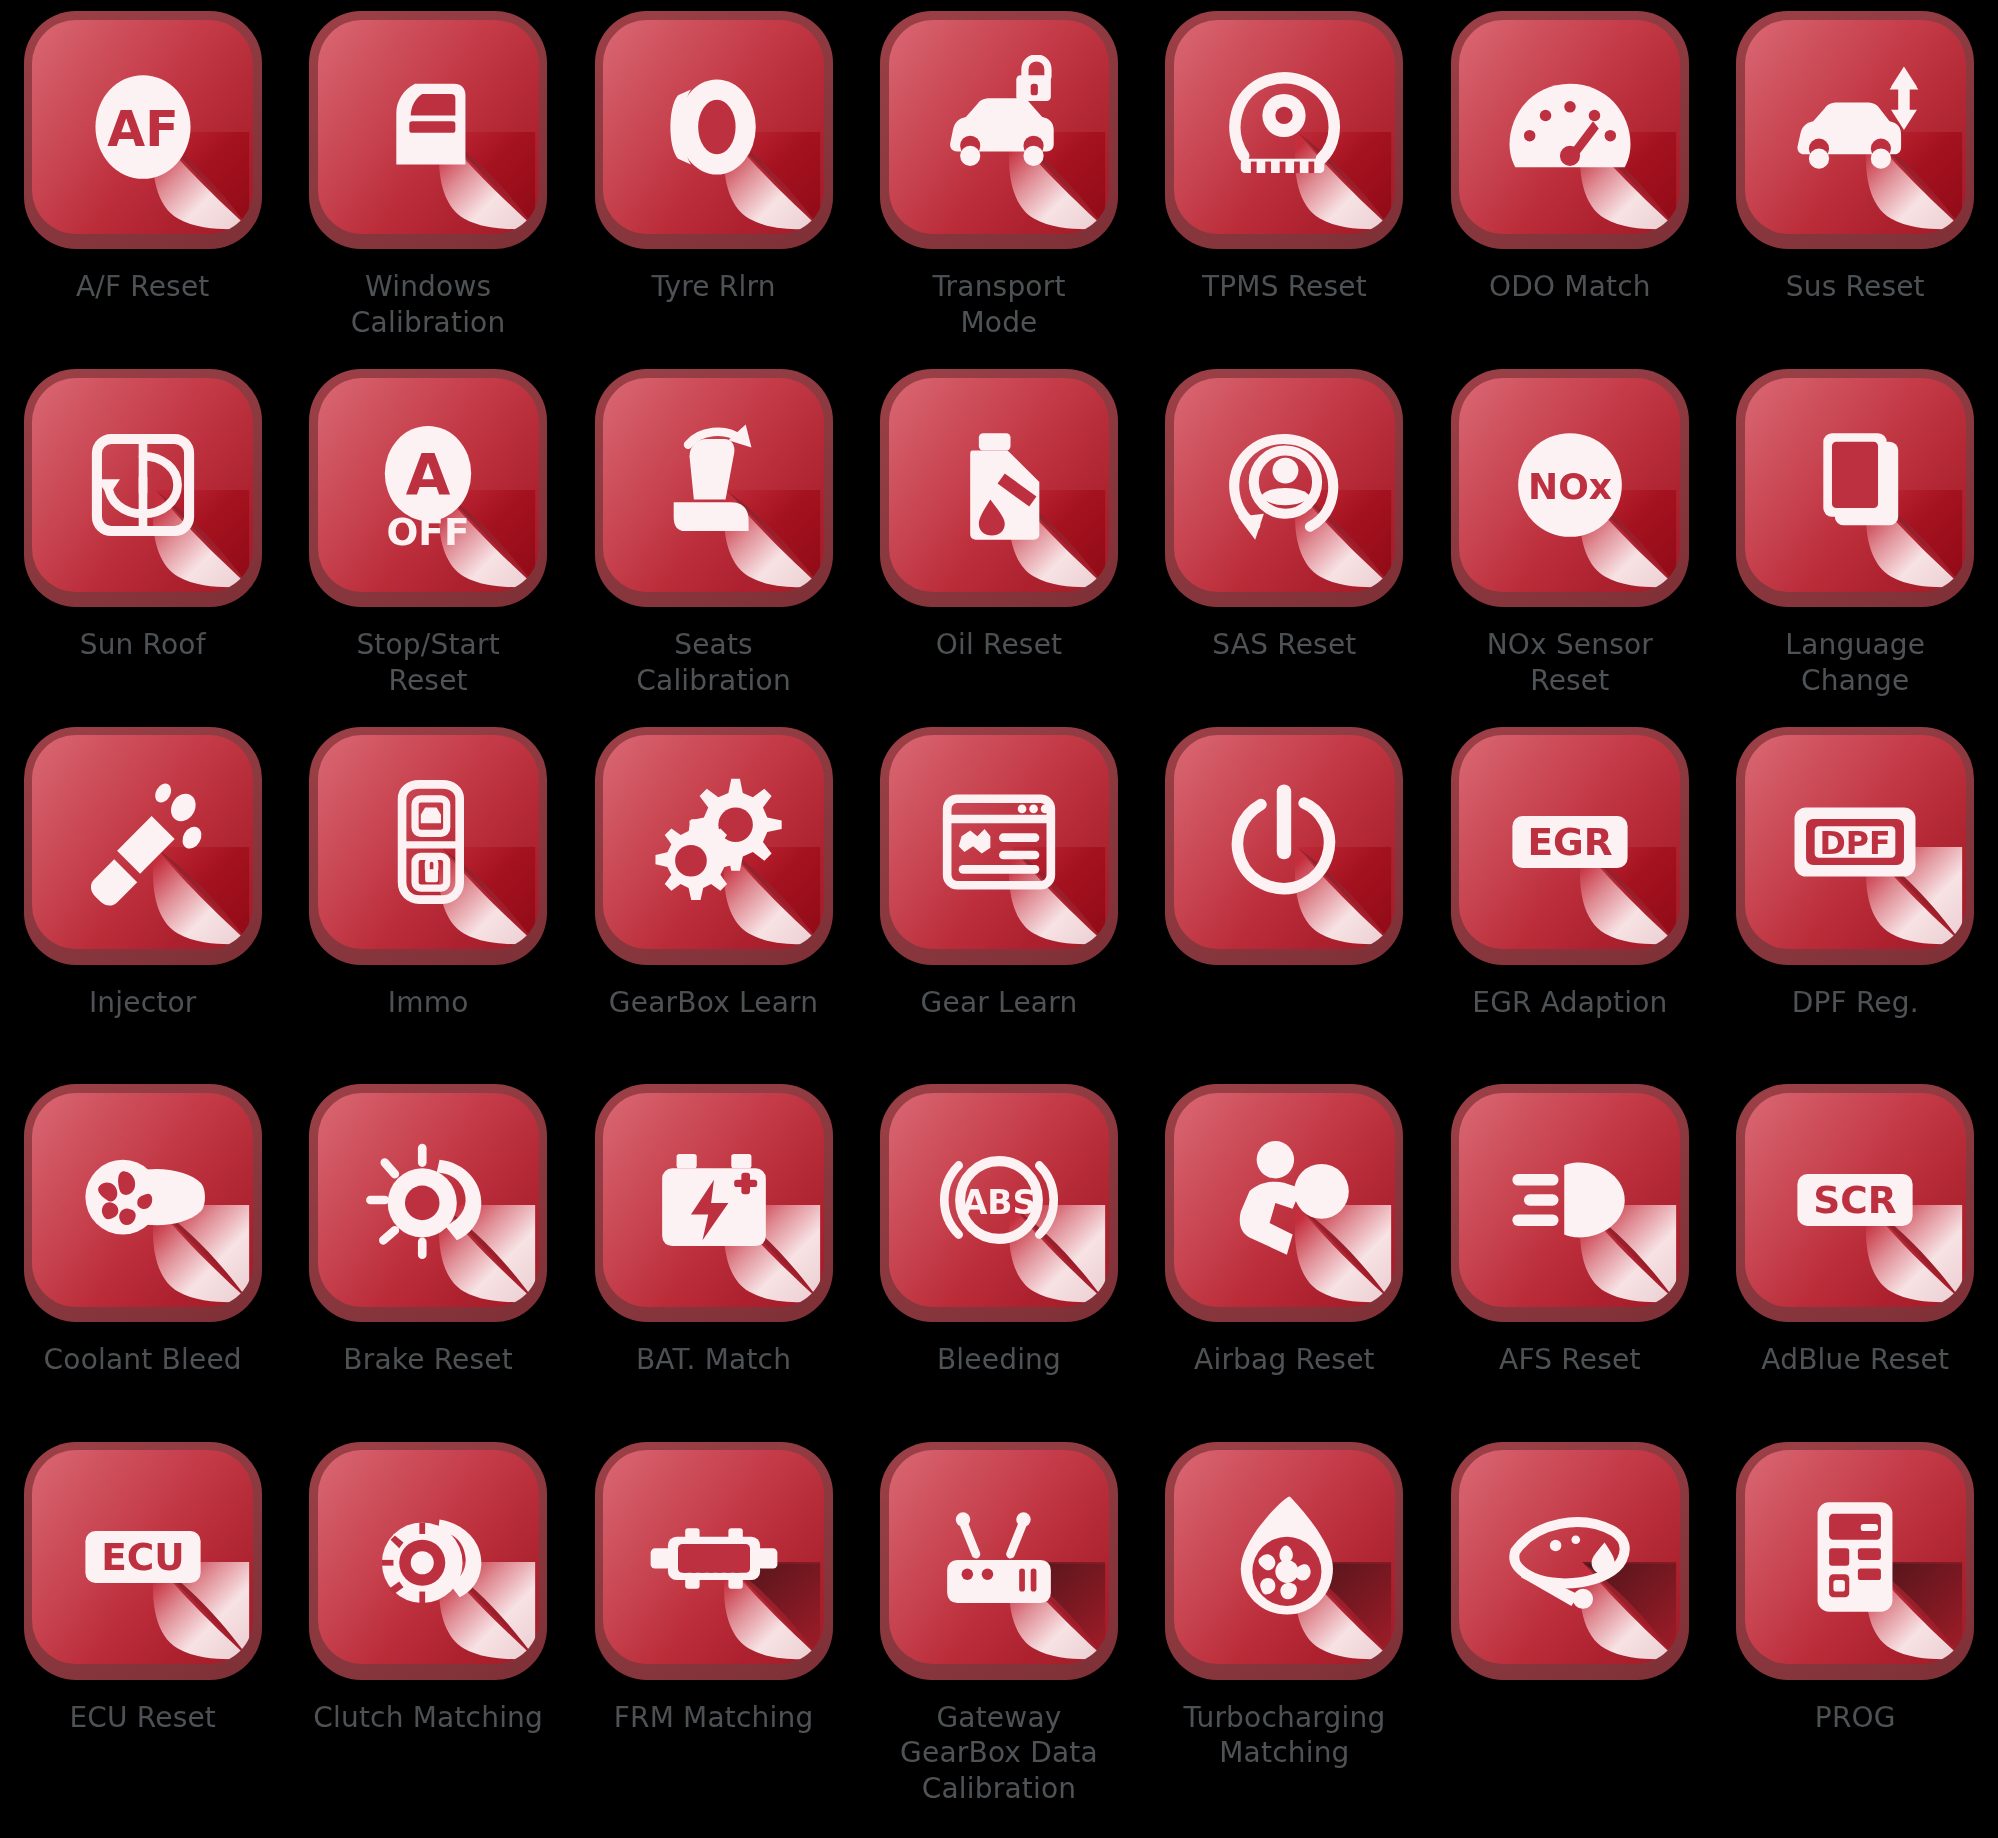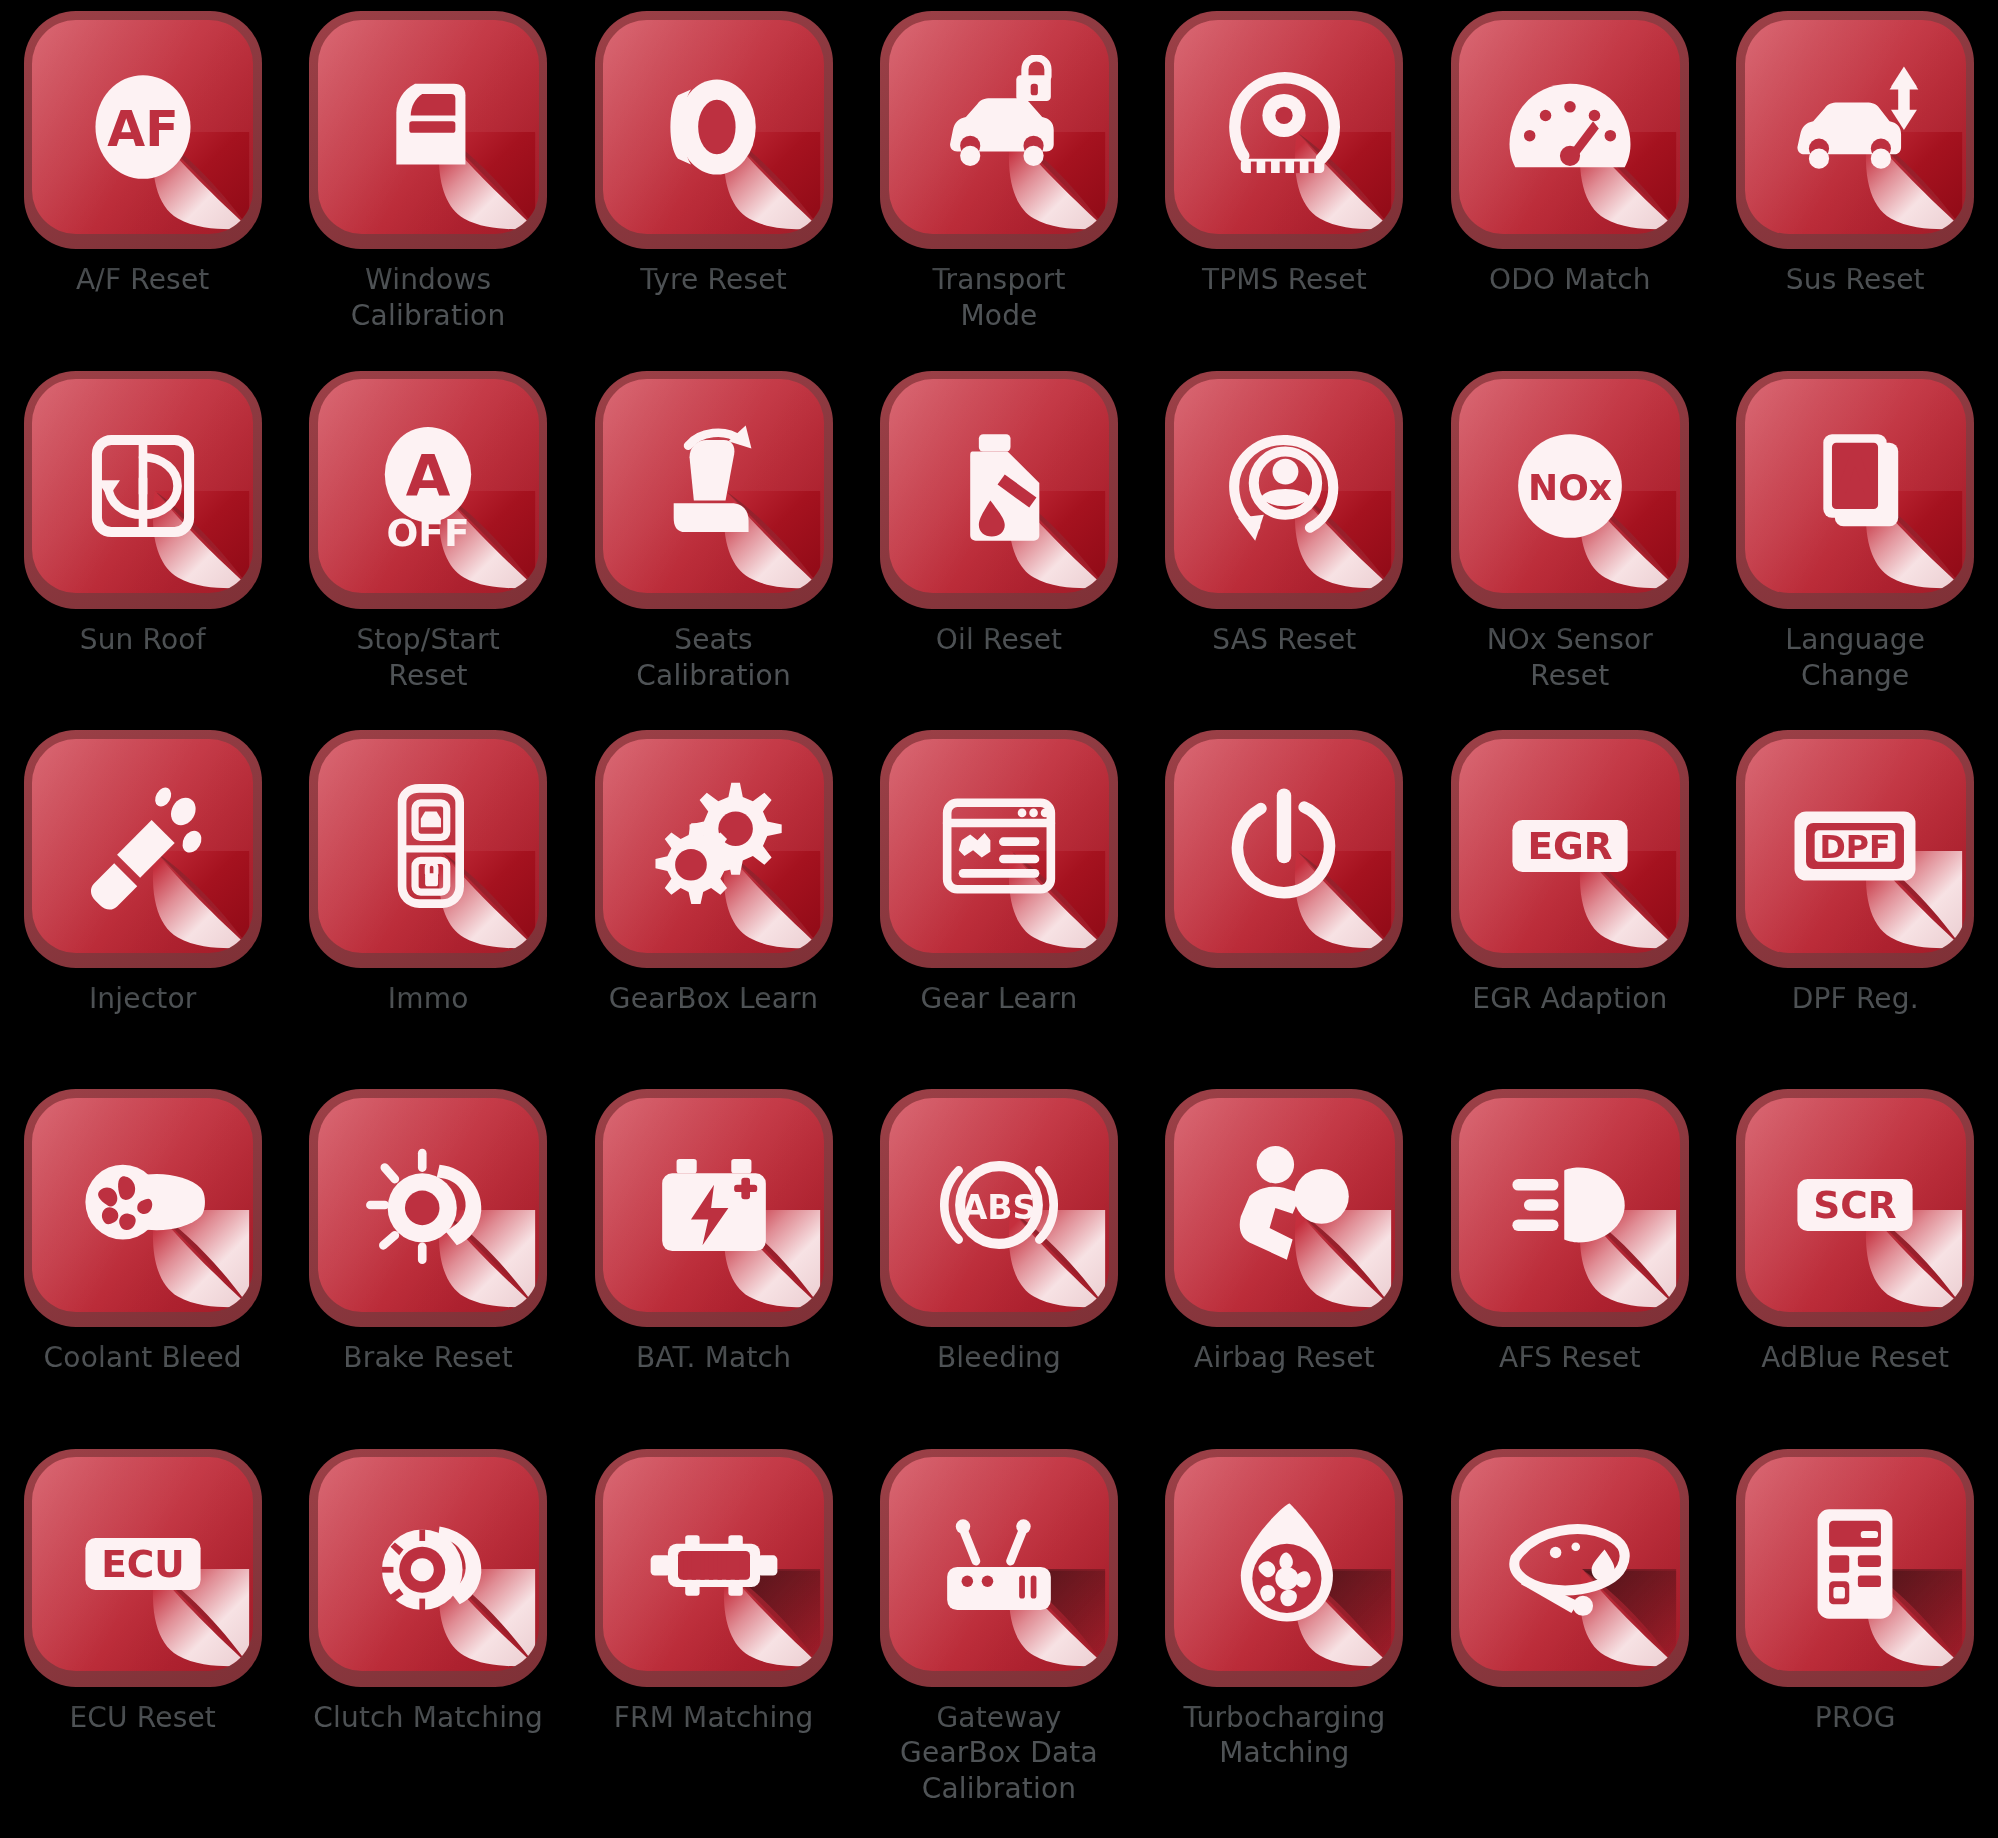--- a/index.html
+++ b/index.html
@@ -84,21 +84,21 @@
     align-items: center;
     justify-content: center;
     z-index: 3;
   }
   .glyph svg { display: block; }
   .gl { fill: #fdf2f3; }
   .gstroke { fill: none; stroke: #fdf2f3; stroke-linecap: round; stroke-linejoin: round; }
   .gcut { fill: #bd3040; }
 
   .label {
-    margin-top: 13px;
+    margin-top: 20px;
     width: 240px;
     text-align: center;
     color: #4f5356;
     font-size: 28px;
     line-height: 1.28;
     letter-spacing: 0.2px;
     font-family: "DejaVu Sans", sans-serif;
     white-space: pre-line;
   }
   .badge-text {
@@ -237,21 +237,21 @@
     <path d="M8 4 L104 100 L104 4 Z" fill="url(#cg32)" opacity="0.55"></path>
 
     <path d="M6 2 C 40 26 70 56 104 102 L104 2 Z" fill="url(#cg2)"></path>
 
     <path d="M6 2 C 30 30 56 58 104 102 C 104 102 58 108 30 92 C 8 79 0 46 6 2 Z" fill="url(#cg22)"></path>
   </svg>
             </div>
           </div>
         </div>
       </div>
-      <div class="label">Tyre Reset</div>
+      <div class="label">Tyre Rlrn</div>
     </div>
     <div class="cell">
       <div class="tile-wrap">
         <div class="tile">
           <div class="face">
             <div class="glyph">
               <svg width="144" height="144" viewBox="0 0 100 100">
   <path class="gl" d="M16 62 L18 52 C19 47 22 44 27 43 L35 34 C37 31 40 30 44 30 L63 30 C67 30 70 31 72 34 L80 43 C85 44 88 47 88 52 L88 62 C88 65 86 67 83 67 L21 67 C18 67 16 65 16 62 Z"></path>
   <circle class="gcut" cx="30" cy="63" r="7"></circle>
                 <circle class="gcut" cx="74" cy="63" r="7"></circle>

